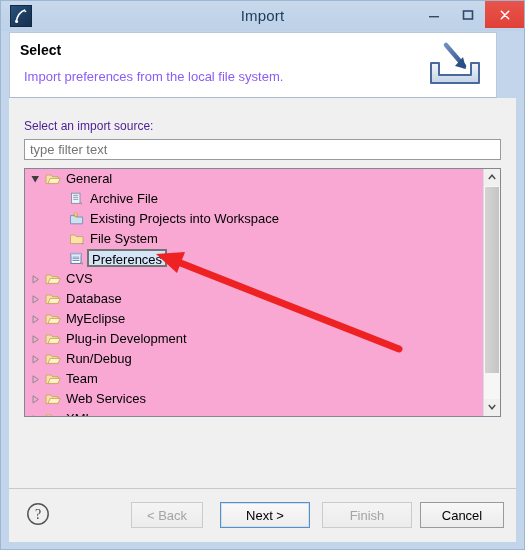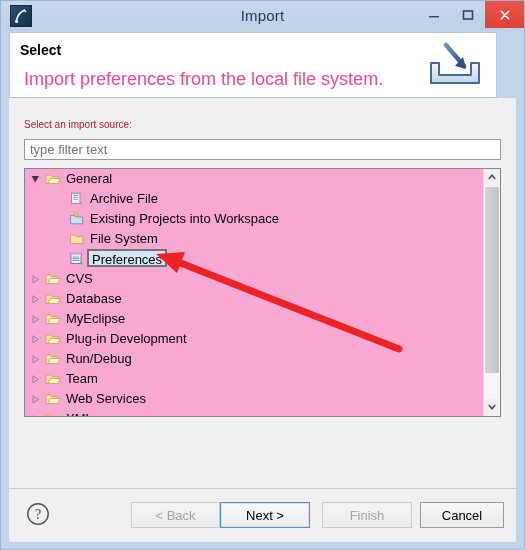--- a/index.html
+++ b/index.html
@@ -82,43 +82,43 @@
   #header-title {
     position: absolute;
     left: 10px; top: 9px;
     font-size: 14px;
     font-weight: bold;
     color: #000000;
   }
   #header-desc {
     position: absolute;
     left: 14px; top: 36px;
-    font-size: 18px;
-    color: #ec4899;
+    font-size: 13px;
+    color: #8b5cf6;
   }
   #header-icon {
     position: absolute;
     right: 12px; top: 6px;
     width: 58px; height: 52px;
   }
 
   
   #body {
     position: absolute;
     left: 8px; top: 97px;
     width: 507px;
     height: 390px;
     background: #f0f0f0;
     box-sizing: border-box;
   }
   #source-label {
     position: absolute;
     left: 15px; top: 21px;
-    font-size: 10px;
-    color: #b91c1c;
+    font-size: 12px;
+    color: #4c1d95;
   }
   #filter-input {
     position: absolute;
     left: 15px; top: 41px;
     width: 477px; height: 21px;
     box-sizing: border-box;
     background: #ffffff;
     border: 1px solid #9a9a9a;
     font-family: "Liberation Sans", sans-serif;
     font-size: 13px;
@@ -238,21 +238,21 @@
     border: 1px solid #b4b4b4;
     color: #000;
     cursor: default;
     padding: 0;
   }
   .dbtn.disabled {
     color: #a4a4a4;
     background: linear-gradient(to bottom,#f4f4f4 0%,#ececec 100%);
     border-color: #cbcbcb;
   }
-  #btn-back   { left: 122px; width: 89px; }
+  #btn-back   { left: 122px; width: 72px; }
   #btn-next   { left: 211px; width: 90px;
                 border: 1px solid #5a8fc4;
                 box-shadow: 0 0 0 1px #cfe0f2 inset;
                 background: linear-gradient(to bottom,#f9f9f9 0%,#ededed 100%); }
   #btn-finish { left: 313px; width: 90px; }
   #btn-cancel { left: 411px; width: 84px; border-color: #9a9a9a; }
 
   
   #annot {
     position: absolute;

